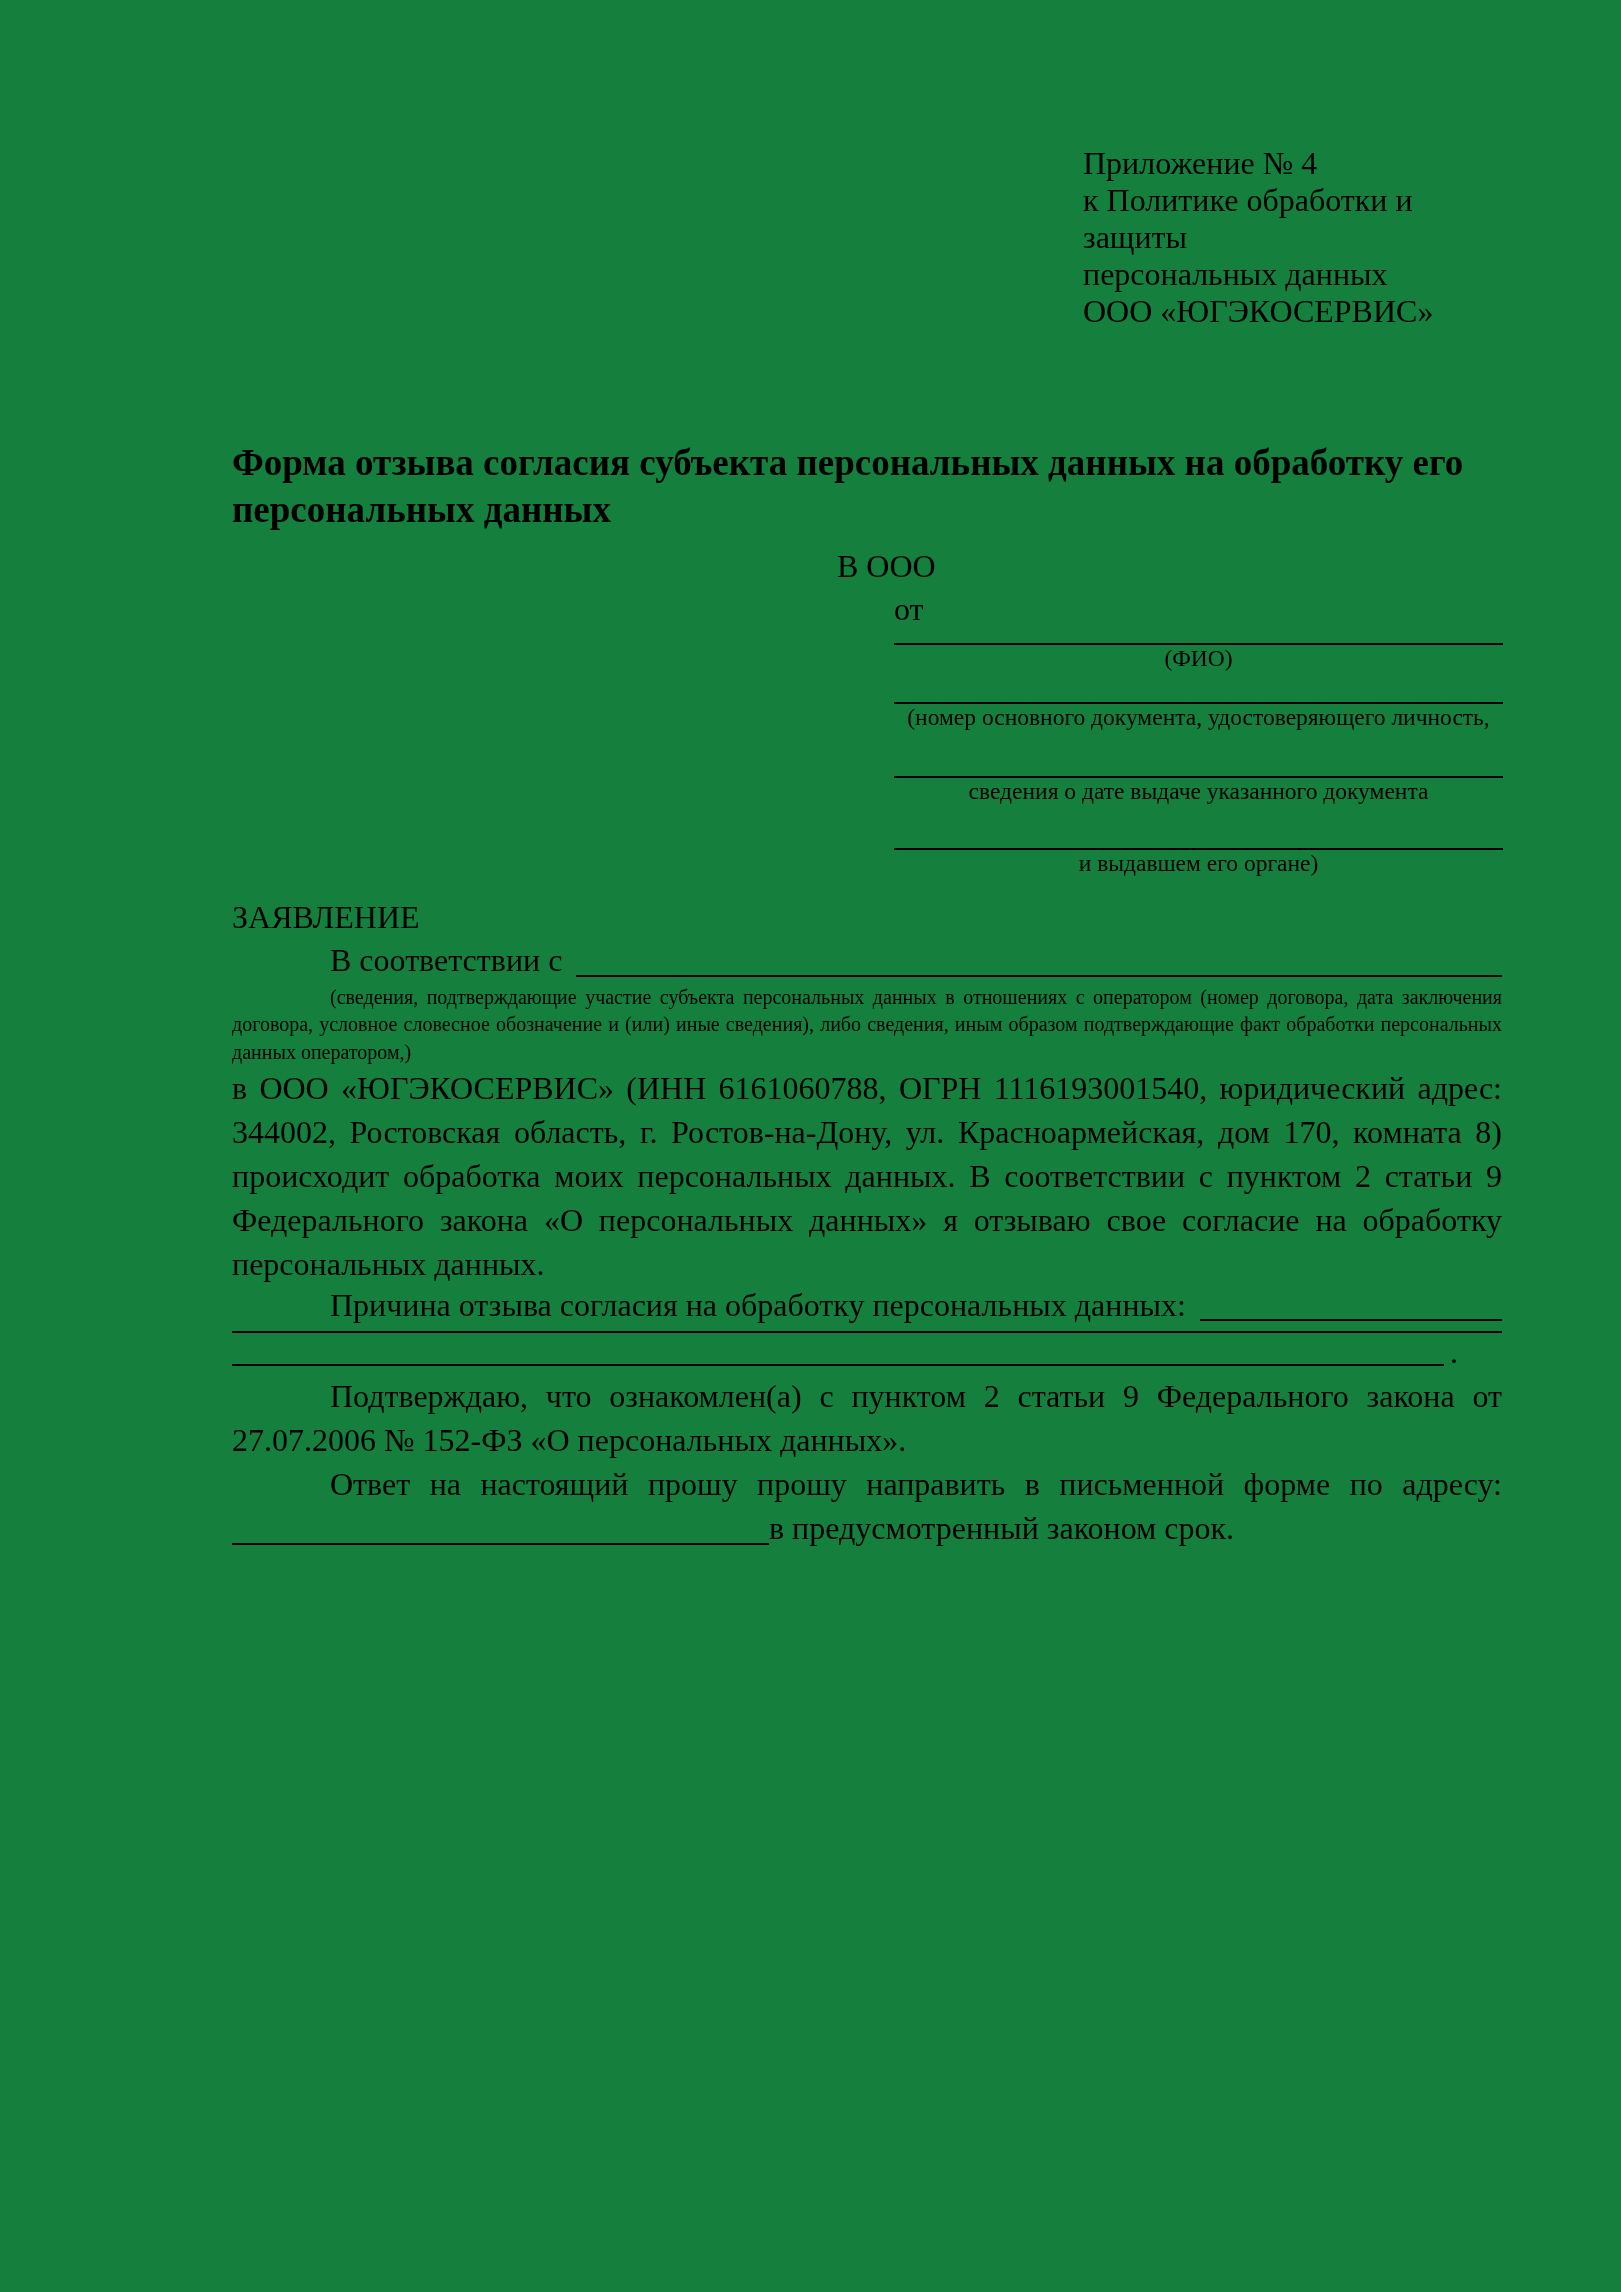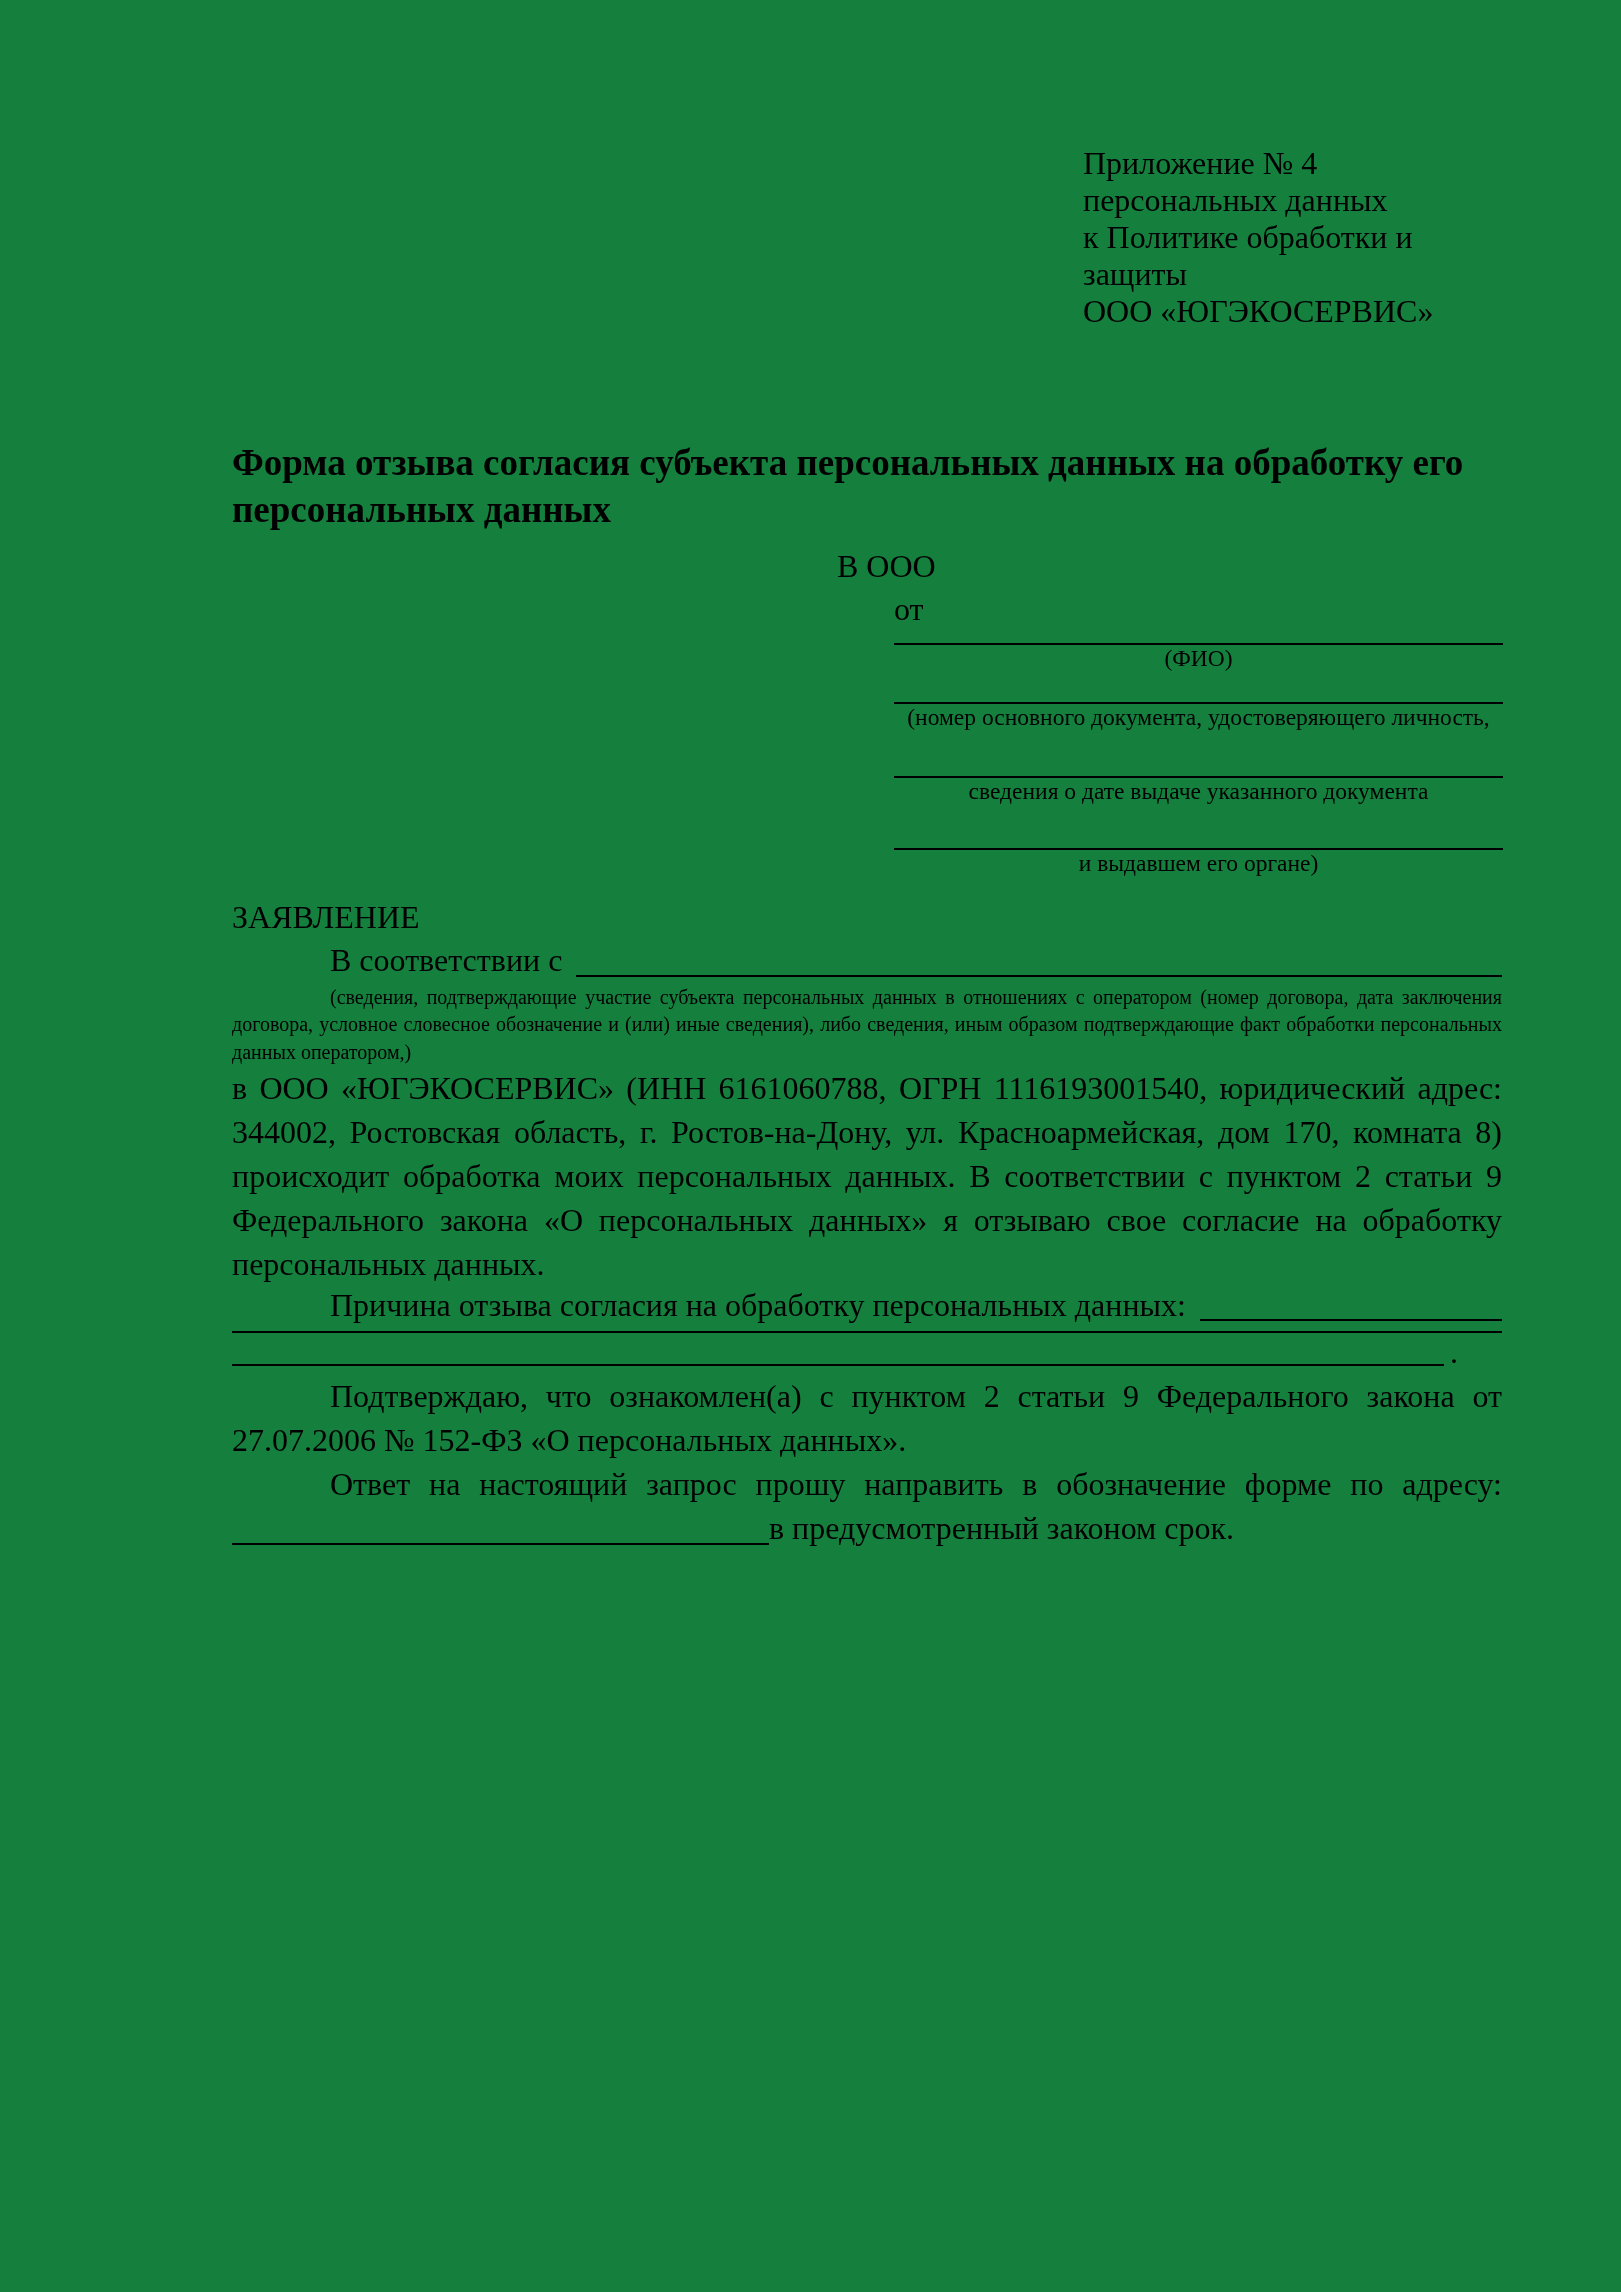--- a/index.html
+++ b/index.html
@@ -138,22 +138,22 @@
   }
 </style>
 </head>
 <body>
 
 <div class="page">
   <div class="content">
 
     <div class="header-block">
       <div>Приложение № 4</div>
+      <div>к Политике обработки и защиты</div>
       <div>персональных данных</div>
-      <div>к Политике обработки и защиты</div>
       <div>ООО «ЮГЭКОСЕРВИС»</div>
     </div>
 
     <div class="doc-title">Форма отзыва согласия субъекта персональных данных на обработку его персональных данных</div>
 
     <div class="addressee">
       <div>В ООО</div>
       <div class="addr-indent">от</div>
 
       <div class="addr-uline u1"></div>
@@ -187,21 +187,21 @@
 
     <div class="blank-row1"></div>
 
     <div class="blank-row2">
       <span class="uline grow"></span>
       <span class="dot">.</span>
     </div>
 
     <div class="confirm-par">Подтверждаю, что ознакомлен(а) с пунктом 2 статьи 9 Федерального закона от 27.07.2006 № 152-ФЗ «О персональных данных».</div>
 
-    <div class="reply-label">Ответ на настоящий запрос прошу направить в обозначение форме по адресу:</div>
+    <div class="reply-label">Ответ на настоящий прошу прошу направить в письменной форме по адресу:</div>
 
     <div class="reply-row">
       <span class="reply-uline"></span>
       <span>в предусмотренный законом срок.</span>
     </div>
 
 
   </div>
 </div>
 

